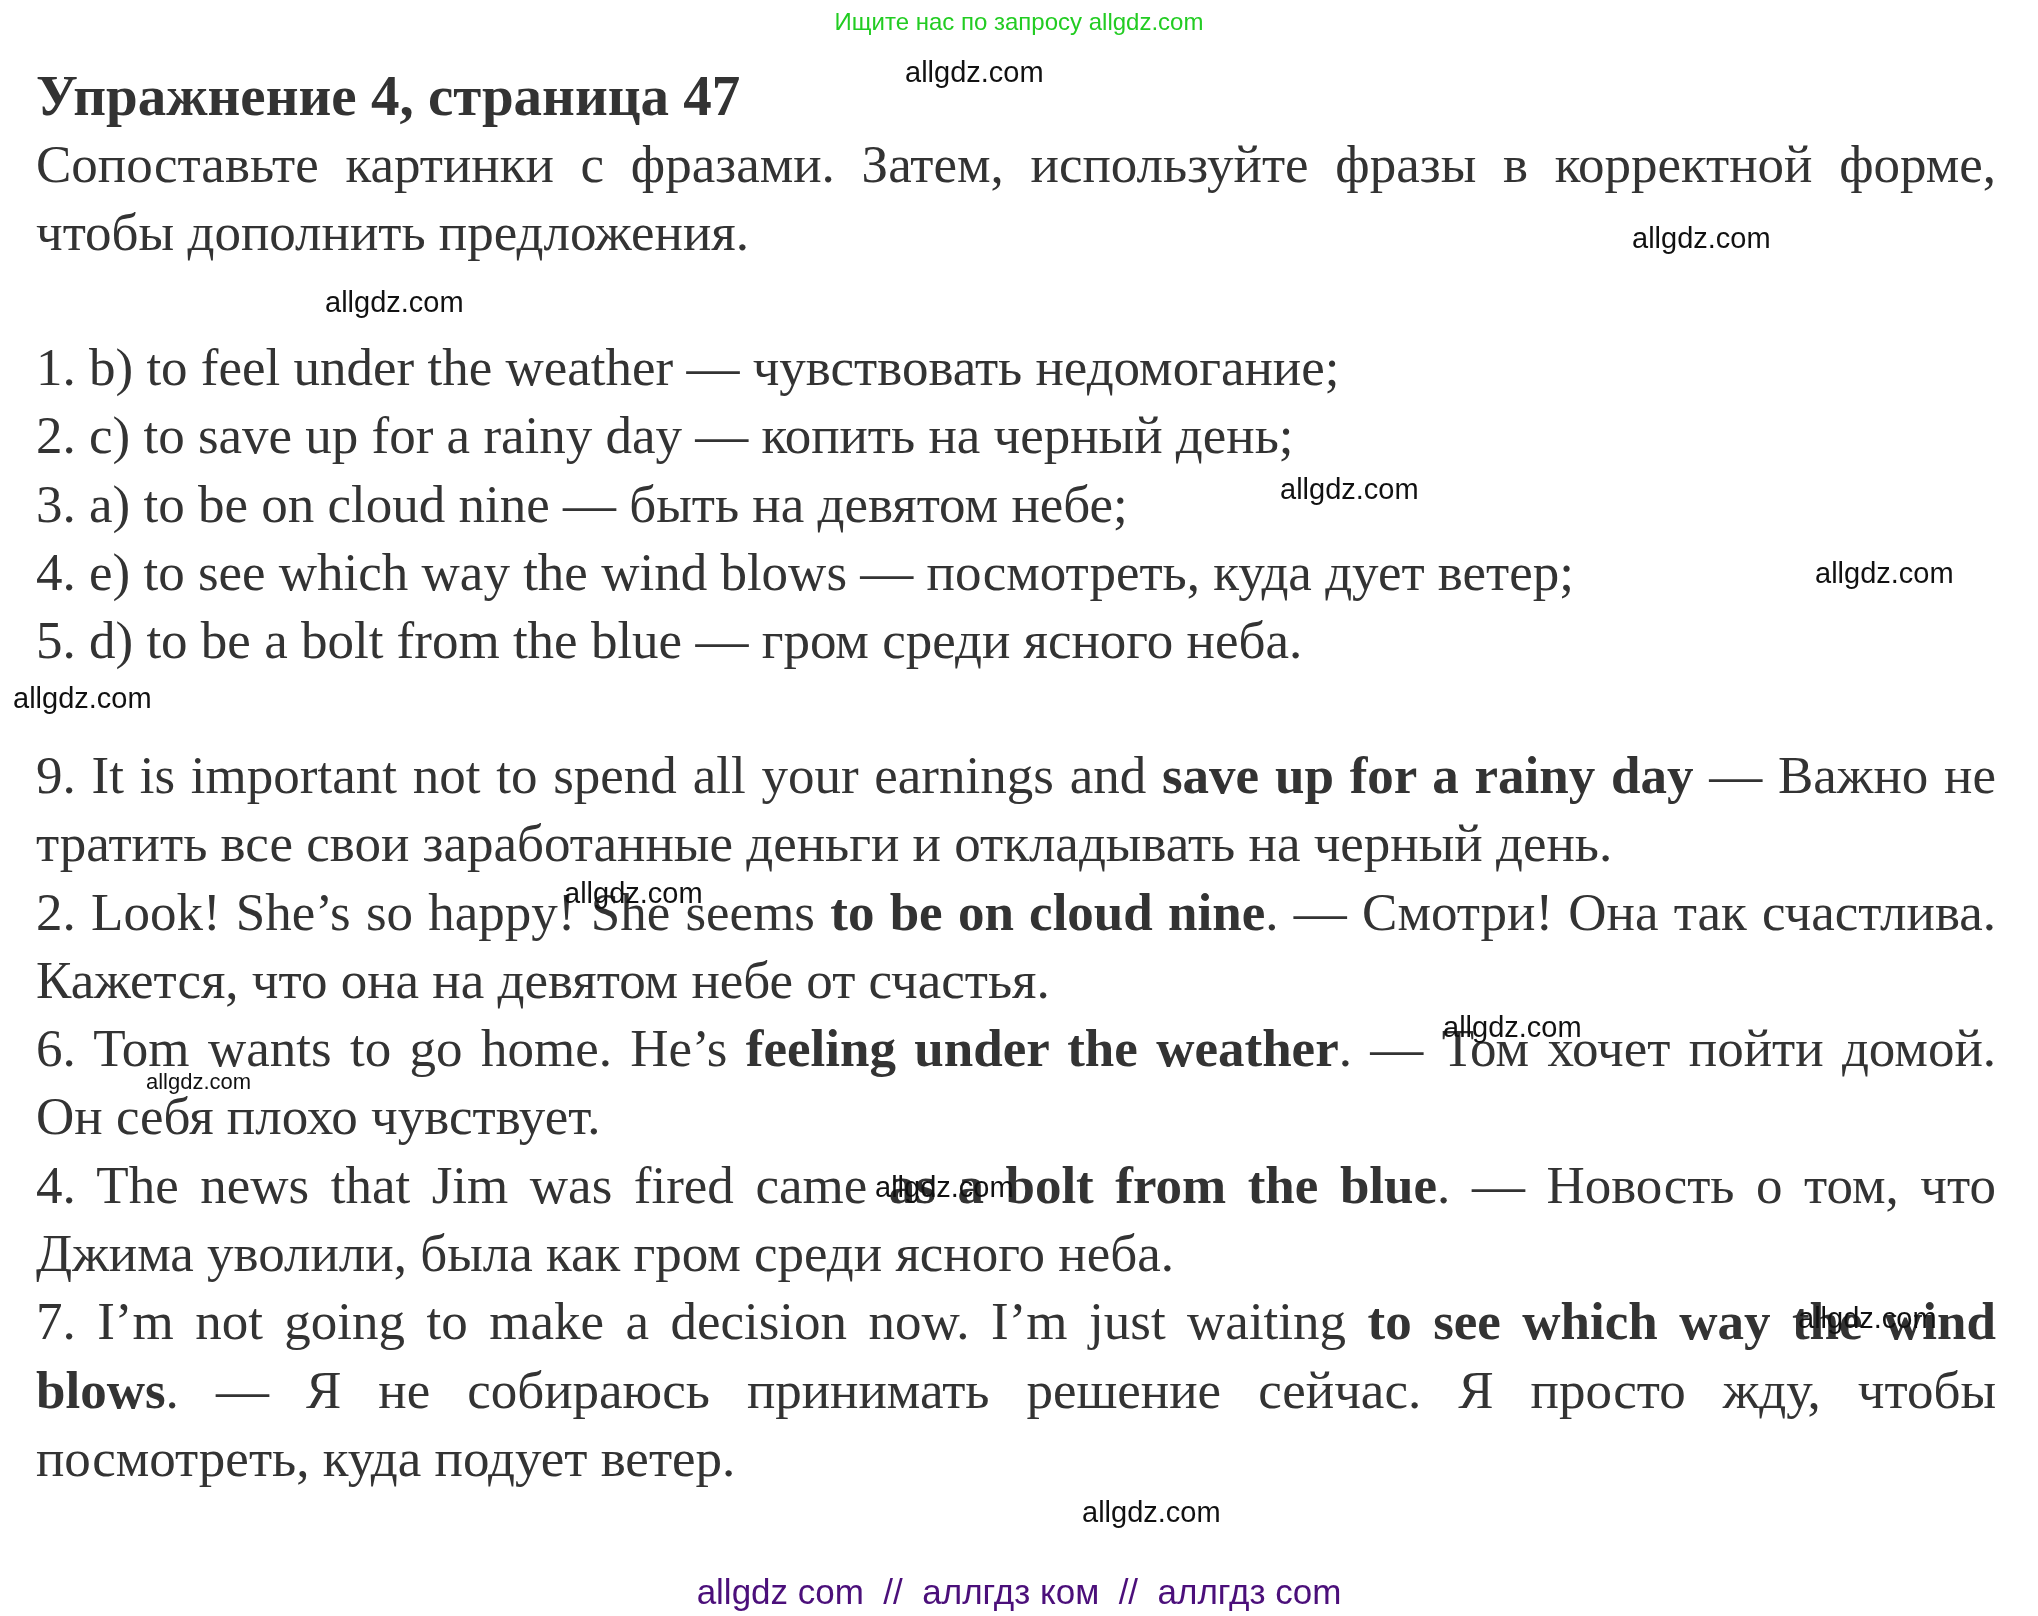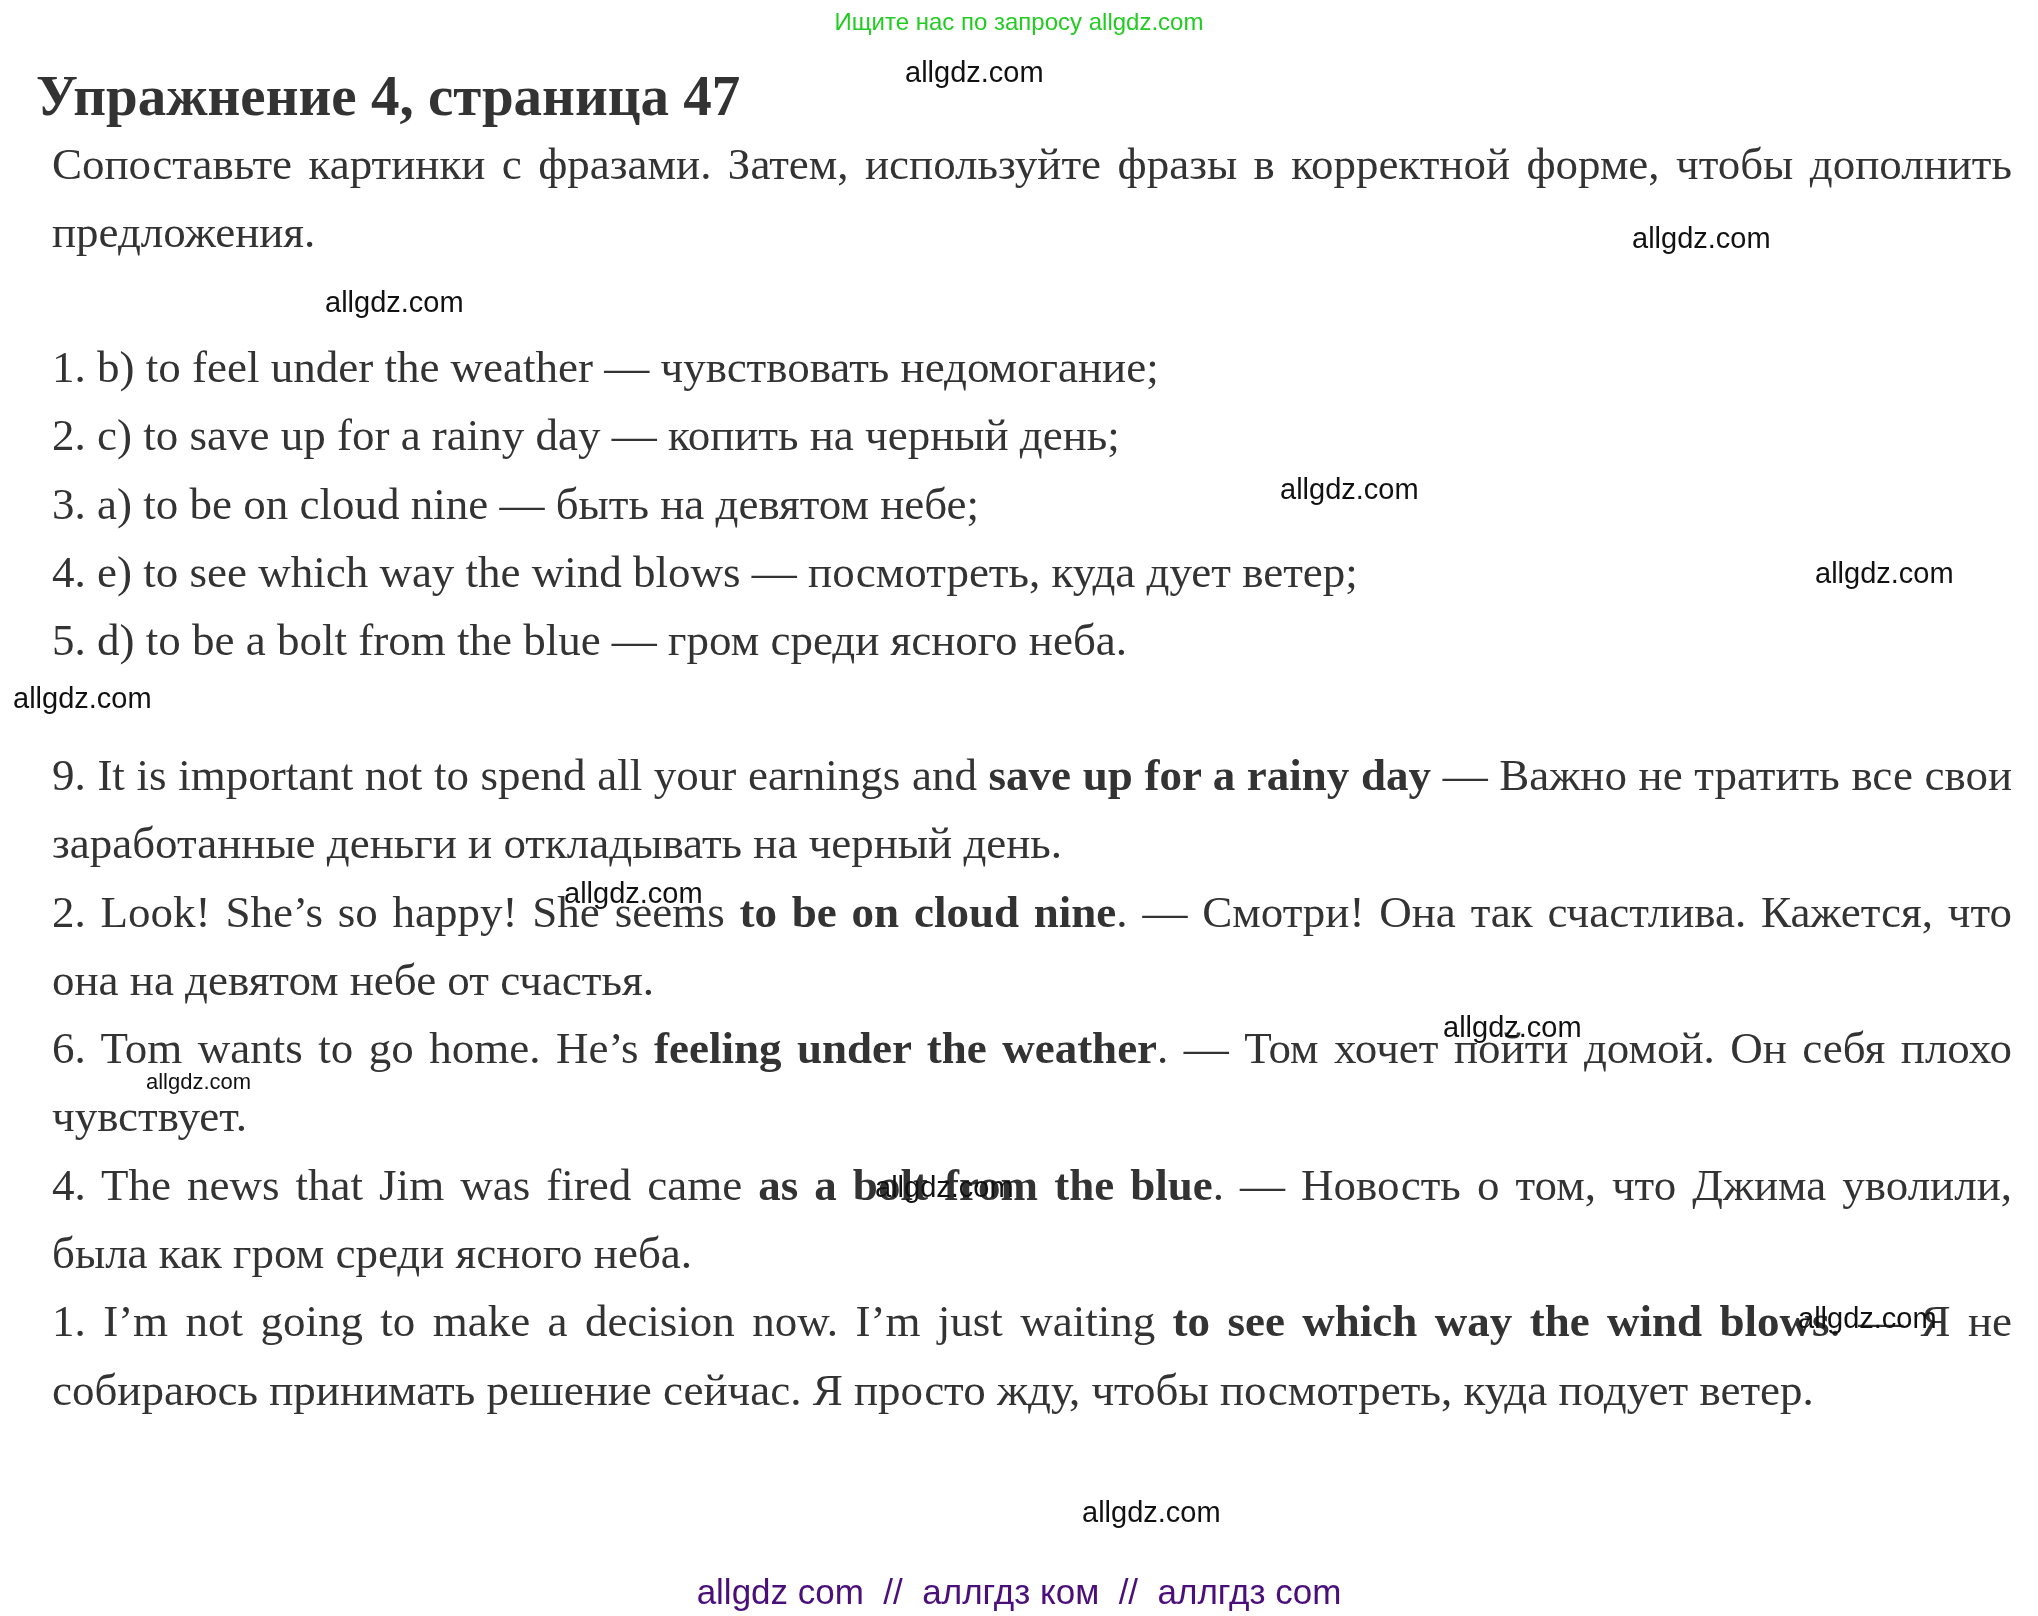--- a/index.html
+++ b/index.html
@@ -9,21 +9,21 @@
     position: absolute; left: 0; top: 0; width: 2038px; height: 44px;
     text-align: center; font-family: "Liberation Sans", sans-serif;
     font-size: 24px; line-height: 44px; color: #22cc22;
   }
   .serif { font-family: "Liberation Serif", "DejaVu Serif", serif; color: #333333; }
   .title {
     position: absolute; left: 36px; top: 62px; font-size: 57px; font-weight: bold;
     line-height: 68px; white-space: nowrap;
   }
   .block {
-    position: absolute; left: 52px; width: 1960px; font-size: 45px; line-height: 68.3px;
+    position: absolute; left: 36px; width: 1960px; font-size: 53px; line-height: 68.3px;
     text-align: justify;
   }
   .intro { top: 130px; }
   .list { top: 333px; }
   .list .li { white-space: nowrap; text-align: left; }
   .sentences { top: 741px; }
   .sentences p { margin: 0; text-align: justify; }
   .sentences b { font-weight: bold; }
   .wm {
     position: absolute; font-family: "Liberation Sans", sans-serif;
@@ -53,21 +53,21 @@
     <div class="li">3. a) to be on cloud nine — быть на девятом небе;</div>
     <div class="li">4. e) to see which way the wind blows — посмотреть, куда дует ветер;</div>
     <div class="li">5. d) to be a bolt from the blue — гром среди ясного неба.</div>
   </div>
 
   <div class="block sentences serif">
     <p><span>9. It is important not to spend all your earnings and </span><b>save up for a rainy day</b><span> — Важно не тратить все свои заработанные деньги и откладывать на черный день.</span></p>
     <p><span>2. Look! She’s so happy! She seems </span><b>to be on cloud nine</b><span>. — Смотри! Она так счастлива. Кажется, что она на девятом небе от счастья.</span></p>
     <p><span>6. Tom wants to go home. He’s </span><b>feeling under the weather</b><span>. — Том хочет пойти домой. Он себя плохо чувствует.</span></p>
     <p><span>4. The news that Jim was fired came </span><b>as a bolt from the blue</b><span>. — Новость о том, что Джима уволили, была как гром среди ясного неба.</span></p>
-    <p><span>1. I’m not going to make a decision now. I’m just waiting </span><b>to see which way the wind blows</b><span>. — Я не собираюсь принимать решение сейчас. Я просто жду, чтобы посмотреть, куда подует ветер.</span></p>
+    <p><span>7. I’m not going to make a decision now. I’m just waiting </span><b>to see which way the wind blows</b><span>. — Я не собираюсь принимать решение сейчас. Я просто жду, чтобы посмотреть, куда подует ветер.</span></p>
   </div>
 
   <div class="wm" style="left:905px; top:55px;">allgdz.com</div>
   <div class="wm" style="left:1632px; top:221px;">allgdz.com</div>
   <div class="wm" style="left:325px; top:285px;">allgdz.com</div>
   <div class="wm" style="left:1280px; top:472px;">allgdz.com</div>
   <div class="wm" style="left:1815px; top:556px;">allgdz.com</div>
   <div class="wm" style="left:13px; top:681px;">allgdz.com</div>
   <div class="wm" style="left:564px; top:876px;">allgdz.com</div>
   <div class="wm" style="left:1443px; top:1010px;">allgdz.com</div>

